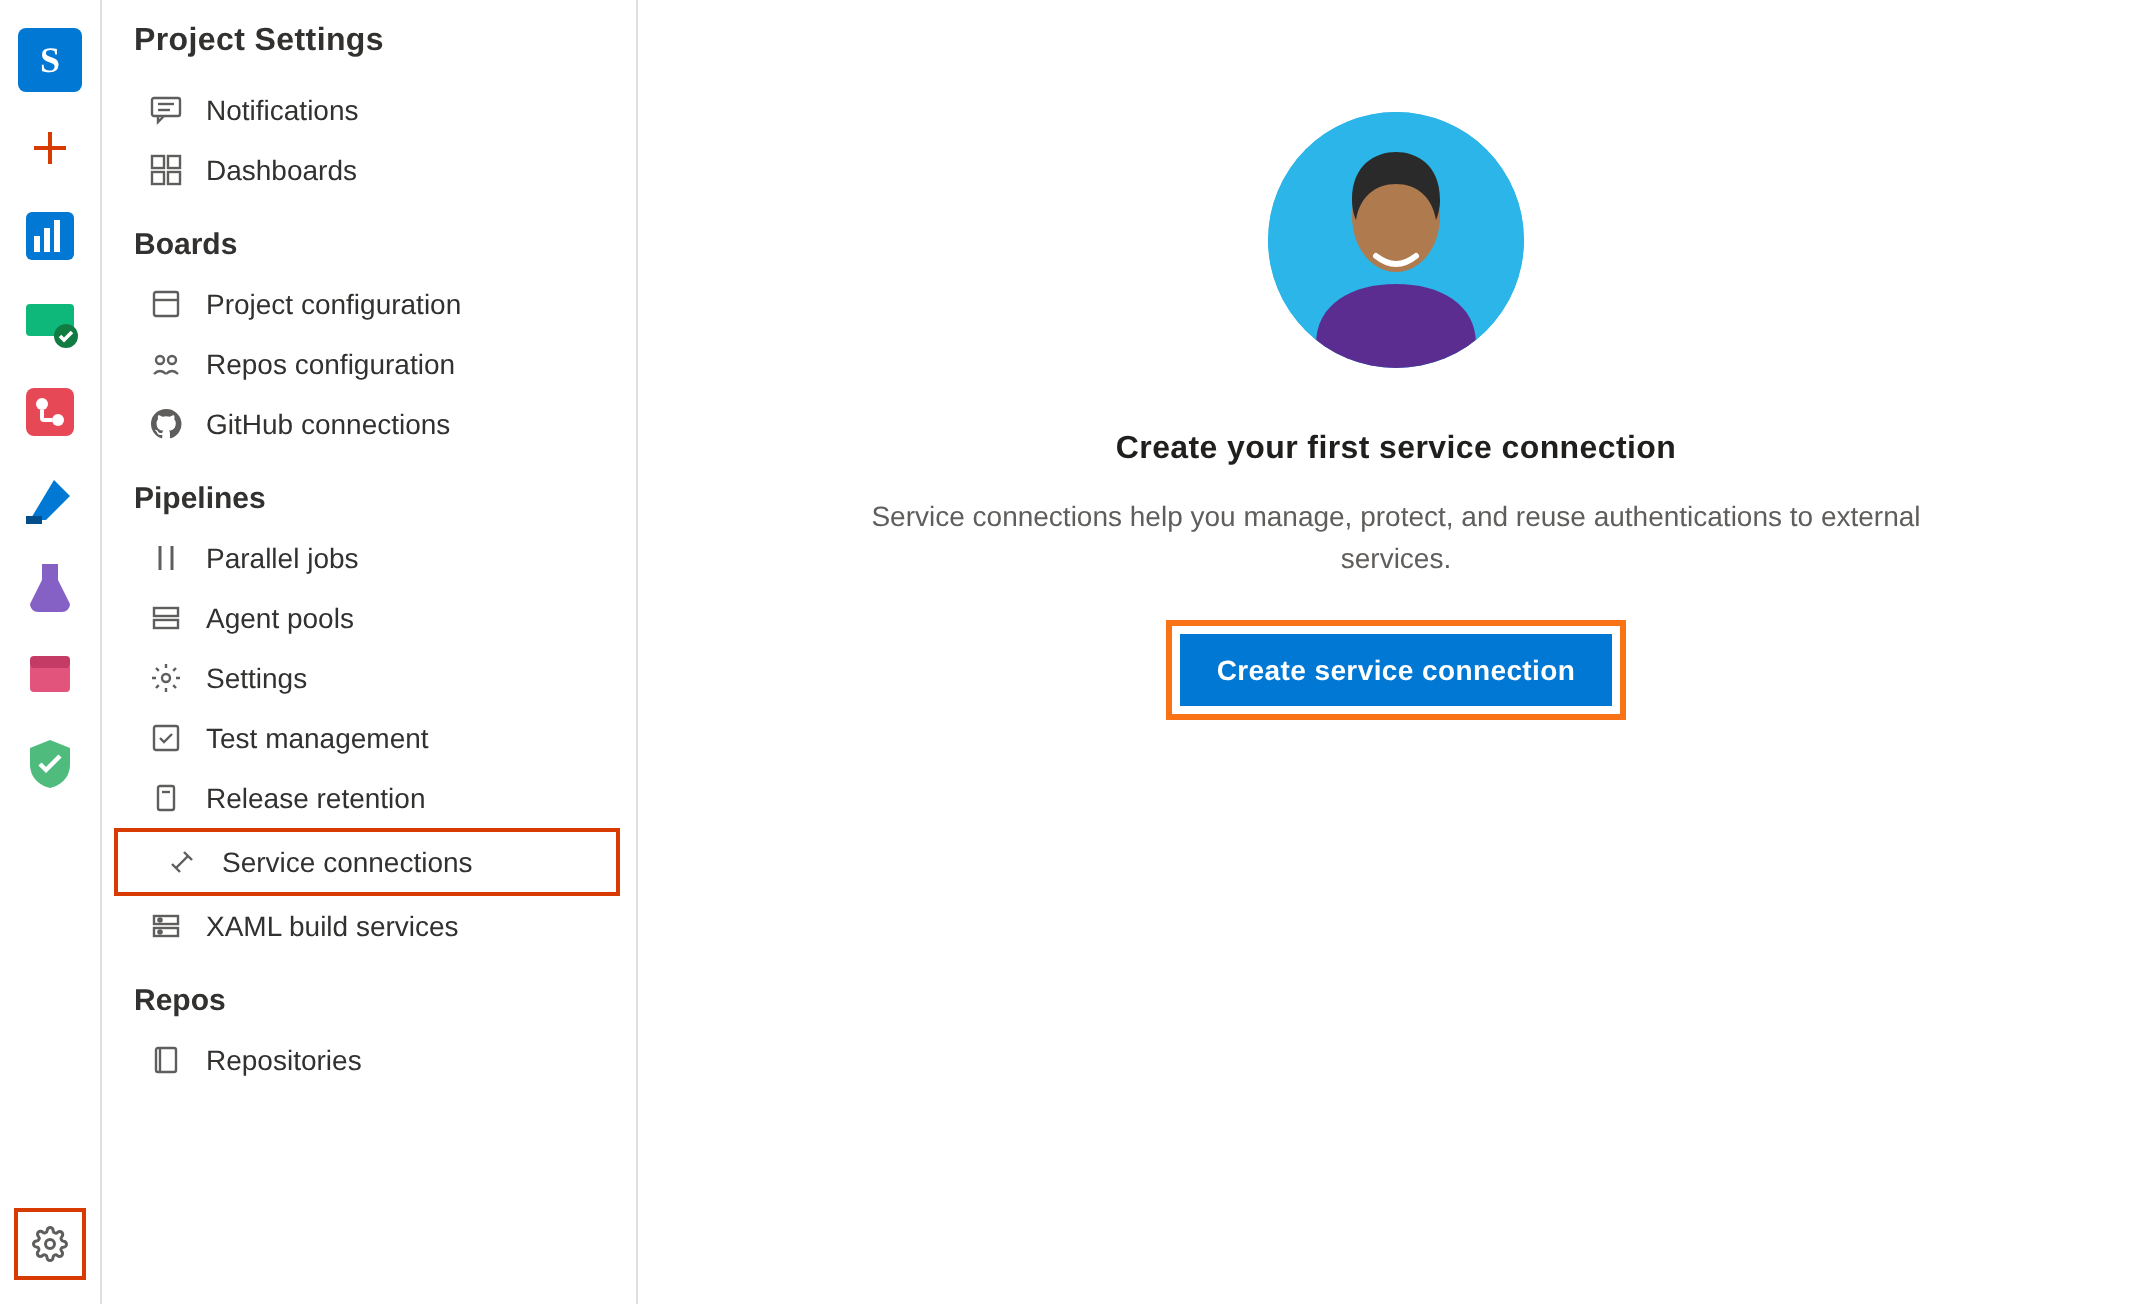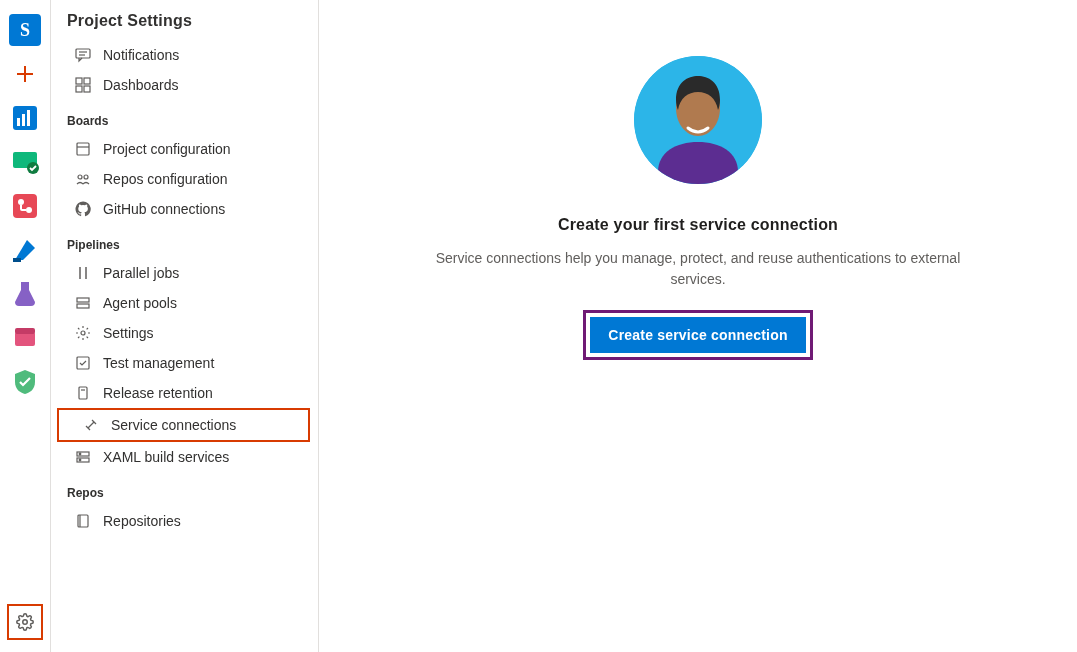--- a/index.html
+++ b/index.html
@@ -61,21 +61,21 @@
   }
   .sidebar::-webkit-scrollbar { width: 8px; }
   .sidebar::-webkit-scrollbar-thumb { background:#c8c6c4; border-radius:4px; }
   .sidebar h1 {
     font-size: 16px;
     font-weight: 600;
     padding: 4px 16px 10px 16px;
     letter-spacing: .2px;
   }
   .sidebar h2 {
-    font-size: 12px;
+    font-size: 15px;
     font-weight: 600;
     padding: 14px 16px 6px 16px;
   }
   .nav-item {
     display: flex;
     align-items: flex-end;
     gap: 12px;
     padding: 7px 10px 7px 24px;
     cursor: pointer;
     color: #323130;
@@ -115,21 +115,21 @@
   }
   .hero p {
     font-size: 14px;
     color: #605e5c;
     line-height: 1.5;
     margin-bottom: 20px;
   }
   .cta-wrap {
     display:inline-block;
     padding:4px;
-    border:3px solid #701a75;
+    border:3px solid #f97316;
   }
   .cta {
     background: #0078d4;
     color: #fff;
     border: none;
     padding: 10px 18px;
     font-size: 14px;
     font-weight: 600;
     cursor: pointer;
     letter-spacing:.2px;

